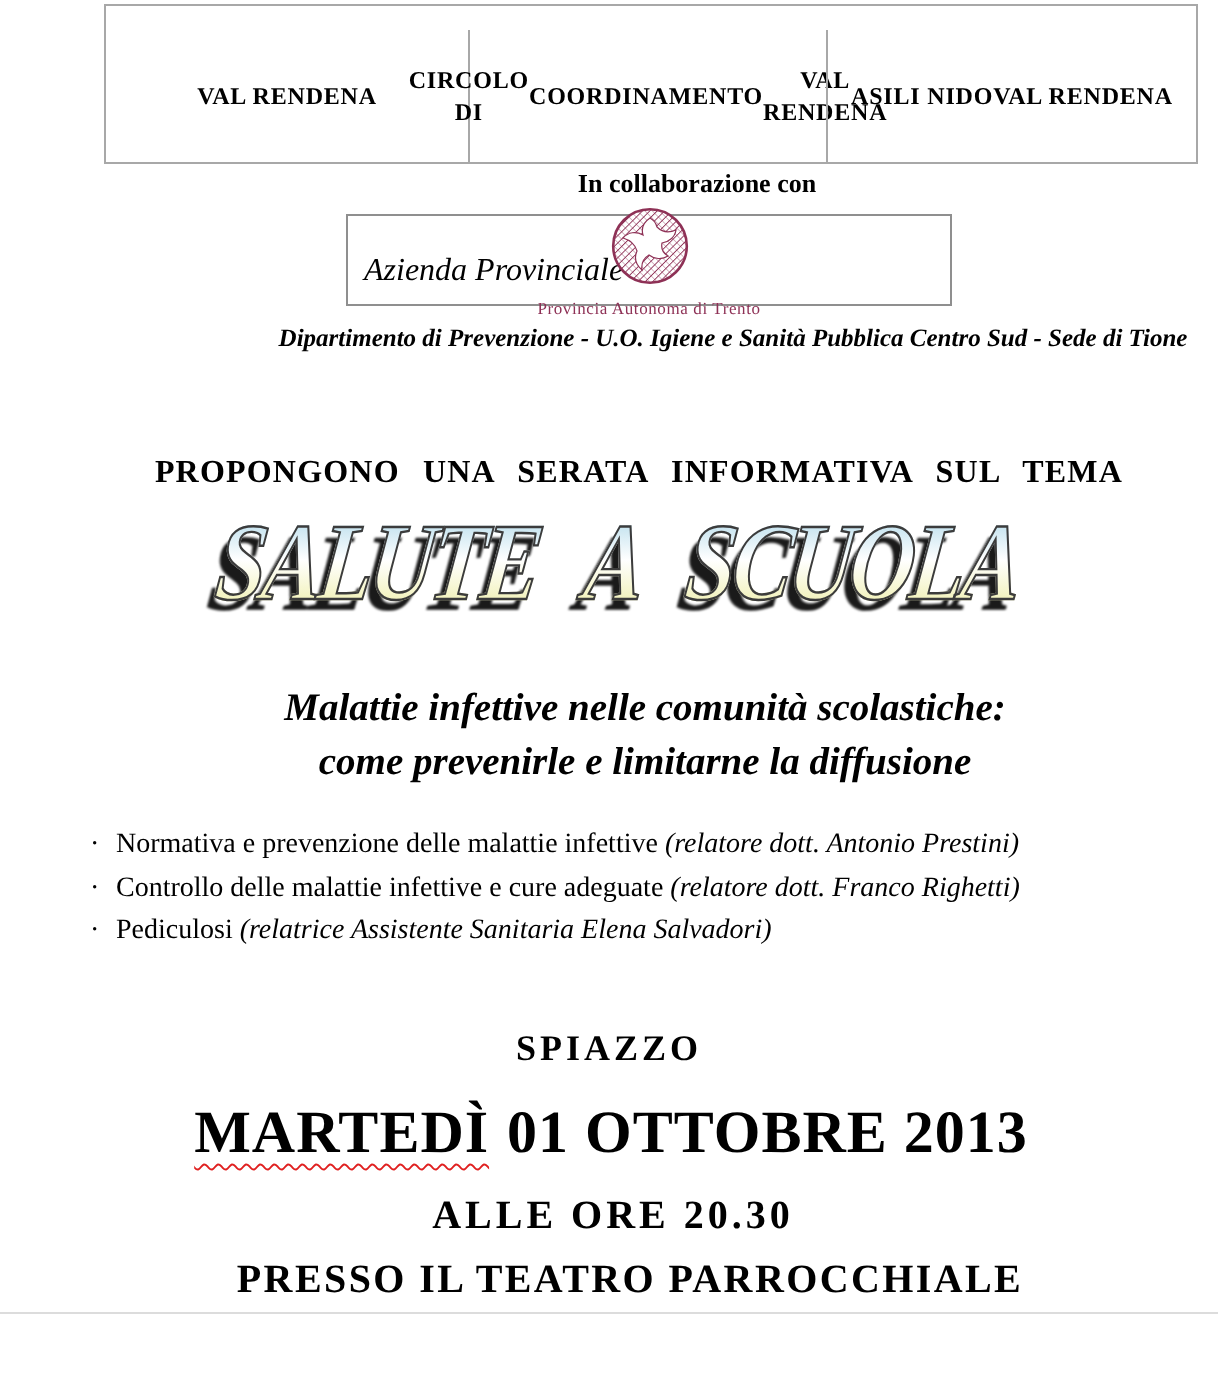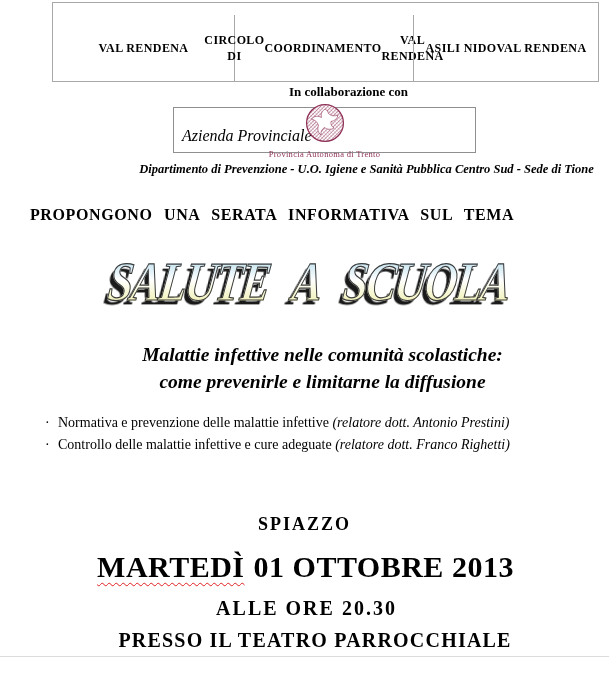--- a/index.html
+++ b/index.html
@@ -42,22 +42,22 @@
     position:absolute; left:0; right:0; bottom:-7px; text-align:center;
     font-size:8.5px; letter-spacing:0.3px; color:#8e3156;
   }
   .department {
     position:absolute; top:162px; left:0; width:100%; padding-left:32px;
     text-align:center; font-weight:bold; font-style:italic; font-size:12.5px;margin-left:46px;
   }
   
   .deco { font-family:"Liberation Serif", serif; font-weight:bold; }
   .intro {
-    position:absolute; top:206px; left:0; width:100%; padding-left:30px;
-    text-align:left; font-size:16px; letter-spacing:0.6px; word-spacing:7px;
+    position:absolute; top:228px; left:0; width:100%; padding-left:30px;
+    text-align:center; font-size:16px; letter-spacing:0.6px; word-spacing:7px;
   }
   
   .wordart { position:absolute; top:252px; left:0; width:100%; height:92px; }
   .wa-layer {
     position:absolute; left:0; right:0; top:6px; text-align:center;
     font-family:"Liberation Serif", serif; font-style:italic; font-weight:900;
     font-size:45px; letter-spacing:-2px; word-spacing:16px; line-height:60px;
     white-space:nowrap;
   }
   .wa-shadow {
@@ -168,20 +168,23 @@
     <div>come prevenirle e limitarne la diffusione</div>
   </div>
 
   <ul class="topics">
     <li class="topic">
       <span class="bullet">·</span><span>Normativa e prevenzione delle malattie infettive </span><span class="speaker">(relatore dott. Antonio Prestini)</span>
     </li>
     <li class="topic">
       <span class="bullet">·</span><span>Controllo delle malattie infettive e cure adeguate </span><span class="speaker">(relatore dott. Franco Righetti)</span>
     </li>
+    <li class="topic">
+      <span class="bullet">·</span><span>Pediculosi </span><span class="speaker">(relatrice Assistente Sanitaria Elena Salvadori)</span>
+    </li>
   </ul>
 
   <div class="location deco">SPIAZZO</div>
 
   <div class="date-line deco">
     <span class="date-day">MARTEDÌ</span><span class="date-rest">01 OTTOBRE 2013</span>
   </div>
 
   <div class="time-line deco">ALLE ORE 20.30</div>
   <div class="venue-line deco">PRESSO IL TEATRO PARROCCHIALE</div>

